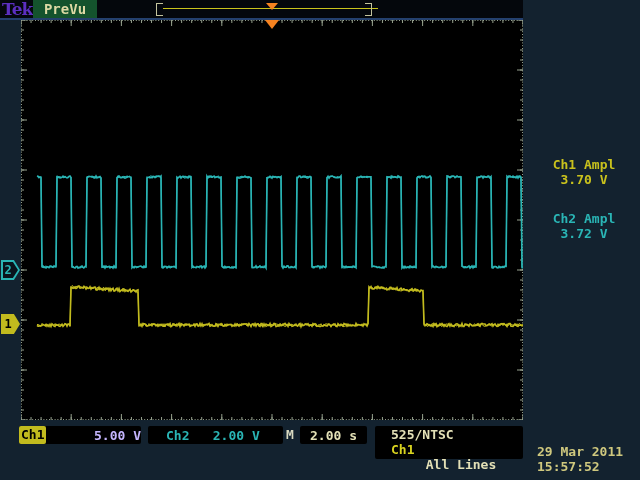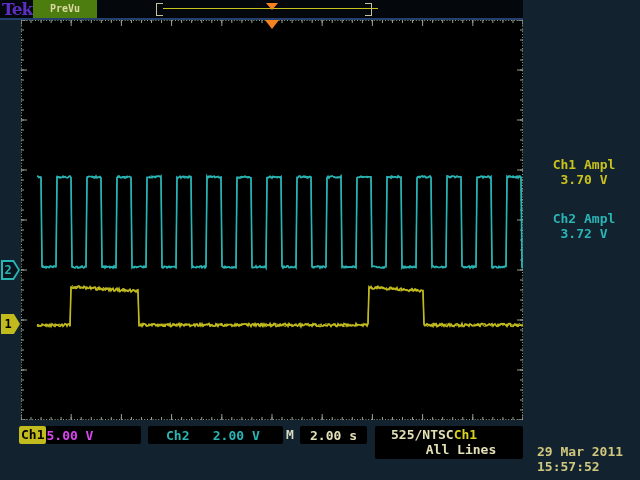--- a/index.html
+++ b/index.html
@@ -2,22 +2,22 @@
 <html><head>
 <meta charset="utf-8">
 <style>
   html,body{margin:0;padding:0;background:#13222f;}
   #screen{position:relative;width:640px;height:480px;background:#13222f;overflow:hidden;
           font-family:"DejaVu Sans Mono",monospace;font-weight:bold;}
   
   .topbar{position:absolute;left:0;top:0;width:523px;height:18px;background:#04070c;}
   .logo{position:absolute;left:2px;top:-1px;font-family:"DejaVu Serif",serif;
         font-size:17px;font-weight:bold;color:#5c2fc0;letter-spacing:-1px;}
-  .prevu{position:absolute;left:33px;top:0;width:64px;height:18px;background:#4d7c0f;
-         color:#ddd9a4;font-size:10px;line-height:18px;text-align:center;}
+  .prevu{position:absolute;left:33px;top:0;width:64px;height:18px;background:#14532d;
+         color:#ddd9a4;font-size:14px;line-height:18px;text-align:center;}
   .rb-bracket-l{position:absolute;left:156px;top:3px;width:6px;height:11px;
          border:1px solid #c3c39d;border-right:none;}
   .rb-bracket-r{position:absolute;left:365px;top:3px;width:6px;height:11px;
          border:1px solid #c3c39d;border-left:none;}
   .rb-line{position:absolute;left:163px;top:8px;width:215px;height:1px;background:#c9c41c;}
   .rb-tri{position:absolute;left:266px;top:3px;width:0;height:0;
          border-left:6px solid transparent;border-right:6px solid transparent;
          border-top:7px solid #f58220;}
   .hdr-sep{position:absolute;left:0;top:18px;width:523px;height:2px;background:#24406e;}
   
@@ -32,30 +32,30 @@
   .mk1{top:314px;background:#c2bb1e;color:#000;}
   
   .meas{position:absolute;left:530px;width:108px;text-align:center;font-size:13px;line-height:15px;}
   .meas.ch1{top:141px;color:#c9c21d;margin-top:16px;}
   .meas.ch2{top:211px;color:#2ab5b5;}
   
   .fbox{position:absolute;top:426px;height:18px;background:#000;border-radius:2px;
         display:flex;align-items:center;font-size:13px;}
   .fb1{left:19px;width:122px;}
   .fb1 .chip{background:#c2bb1e;color:#000;height:18px;line-height:18px;padding:0 2px;border-radius:2px;}
-  .fb1 .val{flex:1;text-align:left;color:#d946ef;}
+  .fb1 .val{flex:1;text-align:right;color:#c4b5fd;}
   .fb2{left:148px;width:135px;}
   .fb2 .lab{color:#2ab5b5;padding-left:18px;}
   .fb2 .val{flex:1;text-align:center;color:#2ab5b5;}
   .mlabel{position:absolute;left:286px;top:426px;height:18px;line-height:18px;
           color:#d9d9c0;font-size:13px;}
   .fb3{left:300px;width:67px;justify-content:center;color:#e3e0b6;}
   .trigbox{position:absolute;left:375px;top:426px;width:148px;height:33px;background:#000;
            border-radius:2px;font-size:13px;color:#e3e0b6;}
-  .trigbox .l1{display:flex;justify-content:flex-start;padding:1px 10px 0 16px;}
+  .trigbox .l1{display:flex;justify-content:space-between;padding:1px 10px 0 16px;flex-direction:column;}
   .trigbox .l1 .src{color:#d9d31f;}
   .trigbox .l2{text-align:center;padding-left:24px;}
   .datetime{position:absolute;left:537px;top:444px;width:100px;color:#cfc87e;
             font-size:13px;line-height:15px;white-space:nowrap;}
 </style>
 </head>
 <body>
 
 <div id="screen">
 

